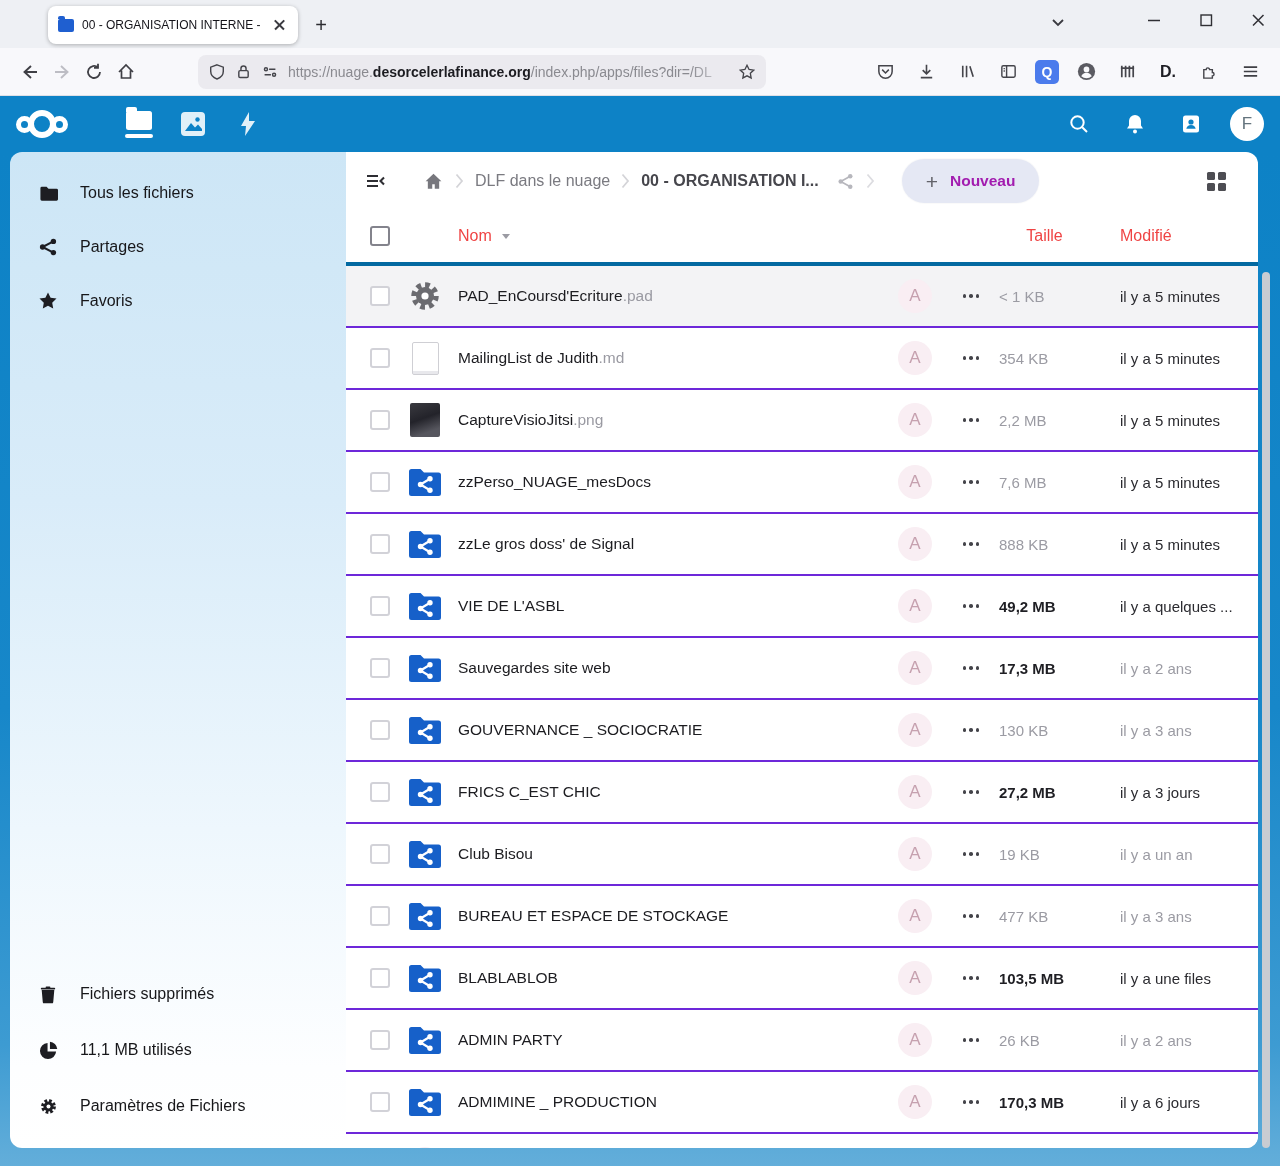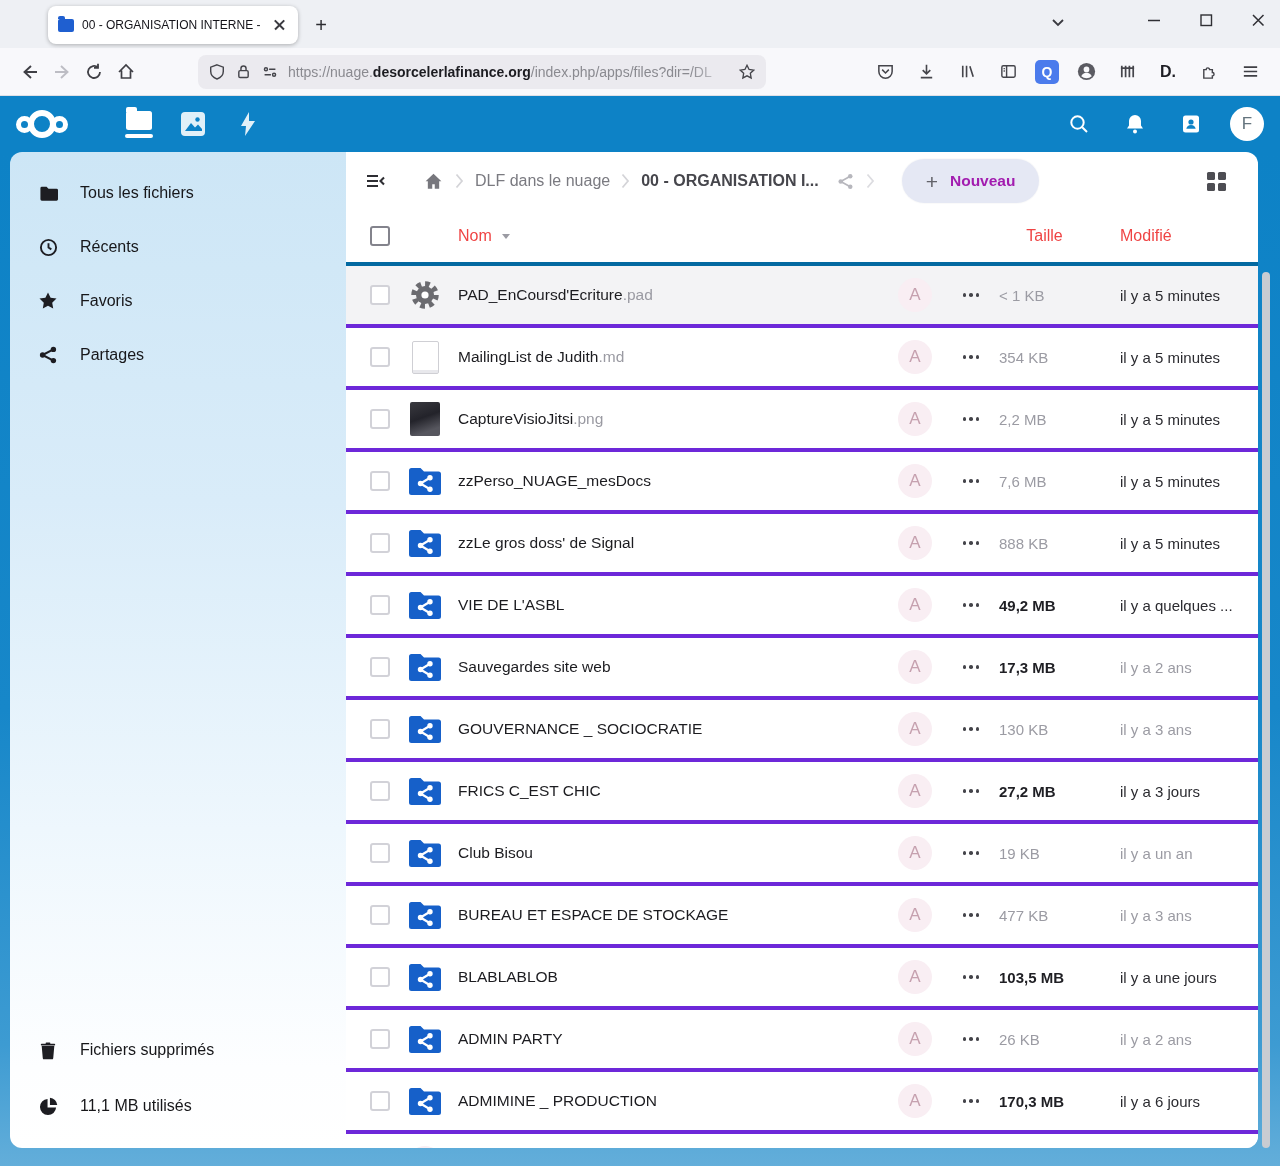--- a/index.html
+++ b/index.html
@@ -80,21 +80,21 @@
   
   .grid-cols{display:grid;grid-template-columns:54px 50px 437px 56px 56px 91px 168px;align-items:center}
   .thead{height:56px;border-bottom:4px solid #0369a1;color:#ef4444;font-size:16px}
   .cb{width:20px;height:20px;border:2px solid #d2d2d8;border-radius:3px;background:#fff;margin-left:24px}
   .thead .cb{border-color:#83838c}
   .th-name{display:flex;align-items:center;gap:10px;padding-left:8px}
   .caret{width:0;height:0;border-left:4.5px solid transparent;border-right:4.5px solid transparent;border-top:5.5px solid #9b9ba3}
   .th-size{text-align:center}
   .th-mod{padding-left:30px}
 
-  .file-row{height:62px;border-bottom:4px solid #6d28d9;background:#fff}
+  .file-row{height:62px;border-bottom:2px solid #6d28d9;background:#fff}
   .file-row.selected{background:#f3f3f5}
   .fi{width:38px;height:38px;display:flex;align-items:center;justify-content:center;margin-left:6px}
   .fi>*{display:none}
   .file-row[data-icon="gear"] .icon-gear{display:block}
   .file-row[data-icon="doc"] .icon-doc{display:block}
   .file-row[data-icon="image"] .icon-image{display:block}
   .file-row[data-icon="folder-share"] .icon-folder{display:block}
   .icon-doc{width:27px;height:33px;background:#fff;border:1px solid #cfcfd4;border-radius:2px;
             box-shadow:inset 0 -9px 0 -6px #e8e8ec}
   .icon-image{width:30px;height:34px;border-radius:2px;background:linear-gradient(160deg,#3a3a40 0%,#23232a 45%,#56565e 80%);}
@@ -300,45 +300,36 @@
         <li class="sb-item">
     <span class="sb-ic">
             <svg width="19" height="19" viewBox="0 0 20 20">
               <path d="M1.5 4.5A1.5 1.5 0 0 1 3 3h5l2 2h8.5A1.5 1.5 0 0 1 20 6.5V16a1.5 1.5 0 0 1-1.5 1.5H3A1.5 1.5 0 0 1 1.5 16z" fill="#1d1d22"></path>
             </svg>
           </span>
     <span>Tous les fichiers</span>
   </li>
         <li class="sb-item">
     <span class="sb-ic">
-            <svg width="19" height="19" viewBox="0 0 20 20" fill="none" stroke="#1d1d22" stroke-width="2">
-              <circle cx="10" cy="10" r="8"></circle>
-              <path d="M10 5.5V10l3 2"></path>
-            </svg>
-          </span>
-    <span>Récents</span>
+            <svg width="18" height="18" viewBox="0 0 20 20">
+              <circle cx="16" cy="3.8" r="3" fill="#1d1d22"></circle>
+              <circle cx="4" cy="10" r="3" fill="#1d1d22"></circle>
+              <circle cx="16" cy="16.2" r="3" fill="#1d1d22"></circle>
+              <path d="M4 10l12-6.2M4 10l12 6.2" stroke="#1d1d22" stroke-width="2.2" fill="none"></path>
+            </svg>
+          </span>
+    <span>Partages</span>
   </li>
         <li class="sb-item">
     <span class="sb-ic">
             <svg width="20" height="20" viewBox="0 0 20 20">
               <path d="M10 1.5l2.6 5.3 5.9.8-4.3 4.1 1 5.8L10 14.7l-5.2 2.8 1-5.8L1.5 7.6l5.9-.8z" fill="#1d1d22"></path>
             </svg>
           </span>
     <span>Favoris</span>
-  </li>
-        <li class="sb-item">
-    <span class="sb-ic">
-            <svg width="18" height="18" viewBox="0 0 20 20">
-              <circle cx="16" cy="3.8" r="3" fill="#1d1d22"></circle>
-              <circle cx="4" cy="10" r="3" fill="#1d1d22"></circle>
-              <circle cx="16" cy="16.2" r="3" fill="#1d1d22"></circle>
-              <path d="M4 10l12-6.2M4 10l12 6.2" stroke="#1d1d22" stroke-width="2.2" fill="none"></path>
-            </svg>
-          </span>
-    <span>Partages</span>
   </li>
       </ul>
     <ul class="sb-footer" id="sb-footer">
         <li class="sb-item">
     <span class="sb-ic">
             <svg width="18" height="19" viewBox="0 0 20 20">
               <path d="M3 5h14l-1.2 13.5a1.5 1.5 0 0 1-1.5 1.3H5.7a1.5 1.5 0 0 1-1.5-1.3z" fill="#1d1d22"></path>
               <rect x="2" y="2.6" width="16" height="1.9" rx=".9" fill="#1d1d22"></rect>
               <rect x="7.4" y="1" width="5.2" height="2" rx=".8" fill="#1d1d22"></rect>
             </svg>
@@ -346,20 +337,30 @@
     <span>Fichiers supprimés</span>
   </li>
         <li class="sb-item">
     <span class="sb-ic">
             <svg width="19" height="19" viewBox="0 0 20 20">
               <path d="M9 2a8.5 8.5 0 1 0 9 9h-9z" fill="#1d1d22"></path>
               <path d="M11.5 0.8a8.5 8.5 0 0 1 7.7 7.7h-7.7z" fill="#1d1d22"></path>
             </svg>
           </span>
     <span>11,1 MB utilisés</span>
+  </li>
+        <li class="sb-item">
+    <span class="sb-ic">
+            <svg width="19" height="19" viewBox="0 0 36 36">
+              <circle cx="18" cy="18" r="11" fill="none" stroke="#1d1d22" stroke-width="6" stroke-dasharray="5 3.6"></circle>
+              <circle cx="18" cy="18" r="9.5" fill="#1d1d22"></circle>
+              <circle cx="18" cy="18" r="3.8" fill="#fff"></circle>
+            </svg>
+          </span>
+    <span>Paramètres de Fichiers</span>
   </li>
       </ul>
   </div>
 
   <div class="card">
     <div class="crumbbar">
       <span class="ic-btn">
         <svg width="22" height="22" viewBox="0 0 22 22" fill="none" stroke="#2e2e33" stroke-width="2.1">
             <path d="M3 6h11M3 11h11M3 16h11M20 7.5L16.5 11 20 14.5"></path>
           </svg>
@@ -681,21 +682,21 @@
             </svg>
     </span>
     <span class="fname"><span>BLABLABLOB</span><span class="ext"></span></span>
     <span class="badge">A</span>
     <span class="dots">
             <i></i>
             <i></i>
             <i></i>
           </span>
     <span class="size emph">103,5 MB</span>
-    <span class="date emph">il y a une jours</span>
+    <span class="date emph">il y a une files</span>
   </div>
         <div class="file-row grid-cols" data-icon="folder-share">
     <span class="cb"></span>
     <span class="fi">
 
       <svg class="icon-folder" width="36" height="31" viewBox="0 0 36 31">
               <path d="M2 4.5A2.5 2.5 0 0 1 4.5 2h9l3.5 3.5H31.5A2.5 2.5 0 0 1 34 8v18.5a2.5 2.5 0 0 1-2.5 2.5h-27A2.5 2.5 0 0 1 2 26.5z" fill="#1660c9"></path>
               <g>
                 <circle cx="13.5" cy="17.5" r="2.7" fill="#fff"></circle>
                 <circle cx="23" cy="11.8" r="2.7" fill="#fff"></circle>

